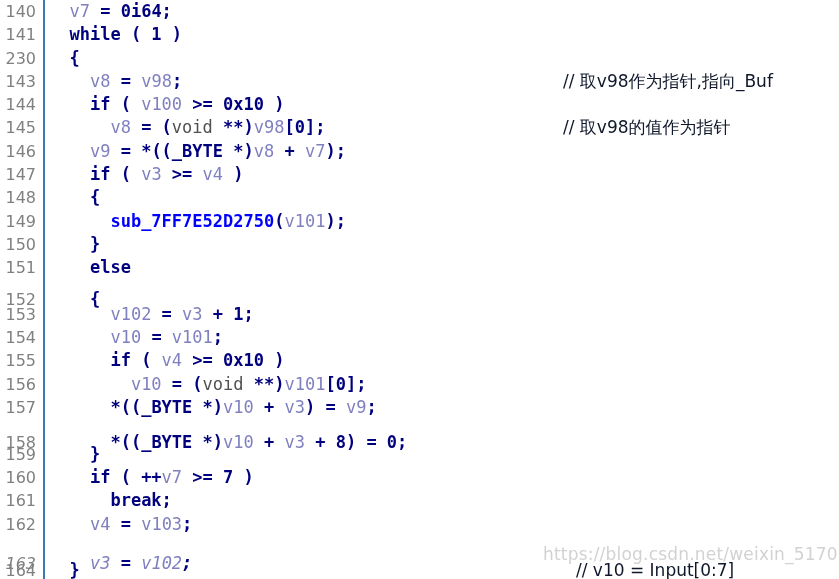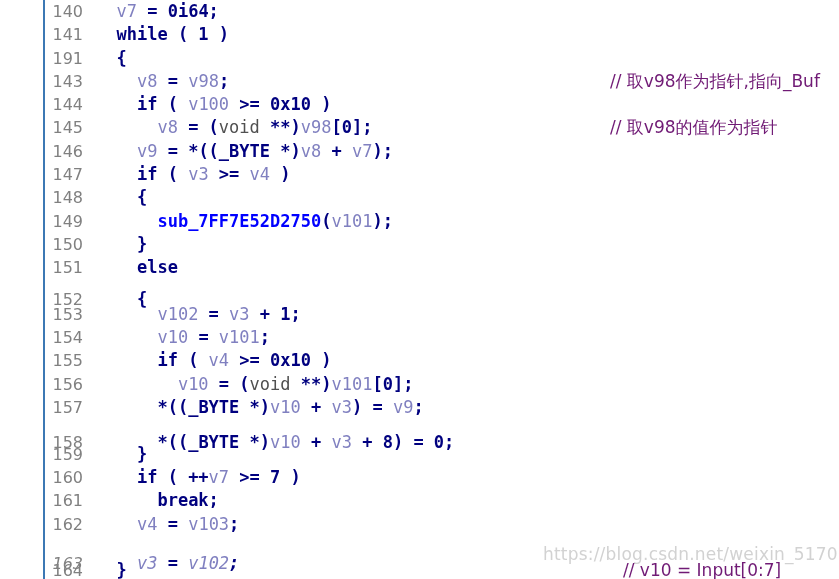--- a/index.html
+++ b/index.html
@@ -39,21 +39,20 @@
     position: relative;
     z-index: 2;
   }
 
   .code-line {
     position: relative;
     height: 23.3px;
     line-height: 23.3px;
     white-space: pre;
     font-size: 17px;
-    margin-left: 47px;
   }
 
   .lineno {
     position: absolute;
     left: 0;
     top: 0;
     width: 36px;
     text-align: right;
     color: #808080;
     font-family: "DejaVu Sans", "Liberation Sans", sans-serif;
@@ -75,21 +74,21 @@
     position: absolute;
     left: 49px;
     top: 0;
     white-space: pre;
   }
 
   .comment-text {
     position: absolute;
     top: 0;
     white-space: pre;
-    color: #701a75;
+    color: #0f172a;
     font-weight: bold;
   }
   .comment-cn {
     font-family: "DejaVu Sans", "Liberation Sans", sans-serif;
     font-weight: normal;
   }
 
   
   .tok-kw    { color: #00007f; font-weight: bold; }   
   .tok-var   { color: #8080c0; }                      
@@ -101,21 +100,21 @@
 
 <div id="pseudocode-view">
 
   <div class="watermark">https://blog.csdn.net/weixin_51706019</div>
 
   <div class="gutter-rule"></div>
 
   <div class="code-area" id="code-area">
       <div class="code-line" style="top: 0px;"><span class="lineno">140</span><span class="code-text"><span>  </span><span class="tok-var">v7</span><span class="tok-kw"> = 0i64;</span></span></div>
       <div class="code-line" style="top: 0px;"><span class="lineno">141</span><span class="code-text"><span>  </span><span class="tok-kw">while ( 1 )</span></span></div>
-      <div class="code-line" style="top: 0px;"><span class="lineno">191</span><span class="code-text"><span>  </span><span class="tok-kw">{</span></span></div>
+      <div class="code-line" style="top: 0px;"><span class="lineno">230</span><span class="code-text"><span>  </span><span class="tok-kw">{</span></span></div>
       <div class="code-line" style="top: 0px;"><span class="lineno">143</span><span class="code-text"><span>    </span><span class="tok-var">v8</span><span class="tok-kw"> = </span><span class="tok-var">v98</span><span class="tok-kw">;</span></span><span class="comment-text comment-cn" style="left: 563px;">// 取v98作为指针,指向_Buf</span></div>
       <div class="code-line" style="top: 0px;"><span class="lineno">144</span><span class="code-text"><span>    </span><span class="tok-kw">if ( </span><span class="tok-var">v100</span><span class="tok-kw"> &gt;= 0x10 )</span></span></div>
       <div class="code-line" style="top: 0px;"><span class="lineno">145</span><span class="code-text"><span>      </span><span class="tok-var">v8</span><span class="tok-kw"> = (</span><span class="tok-type">void </span><span class="tok-kw">**)</span><span class="tok-var">v98</span><span class="tok-kw">[0];</span></span><span class="comment-text comment-cn" style="left: 563px;">// 取v98的值作为指针</span></div>
       <div class="code-line" style="top: 0px;"><span class="lineno">146</span><span class="code-text"><span>    </span><span class="tok-var">v9</span><span class="tok-kw"> = *((</span><span class="tok-kw">_BYTE</span><span class="tok-kw"> *)</span><span class="tok-var">v8</span><span class="tok-kw"> + </span><span class="tok-var">v7</span><span class="tok-kw">);</span></span></div>
       <div class="code-line" style="top: 0px;"><span class="lineno">147</span><span class="code-text"><span>    </span><span class="tok-kw">if ( </span><span class="tok-var">v3</span><span class="tok-kw"> &gt;= </span><span class="tok-var">v4</span><span class="tok-kw"> )</span></span></div>
       <div class="code-line" style="top: 0px;"><span class="lineno">148</span><span class="code-text"><span>    </span><span class="tok-kw">{</span></span></div>
       <div class="code-line" style="top: 0px;"><span class="lineno">149</span><span class="code-text"><span>      </span><span class="tok-fn">sub_7FF7E52D2750</span><span class="tok-kw">(</span><span class="tok-var">v101</span><span class="tok-kw">);</span></span></div>
       <div class="code-line" style="top: 0px;"><span class="lineno">150</span><span class="code-text"><span>    </span><span class="tok-kw">}</span></span></div>
       <div class="code-line" style="top: 0px;"><span class="lineno">151</span><span class="code-text"><span>    </span><span class="tok-kw">else</span></span></div>
       <div class="code-line" style="top: 8px;"><span class="lineno">152</span><span class="code-text"><span>    </span><span class="tok-kw">{</span></span></div>

